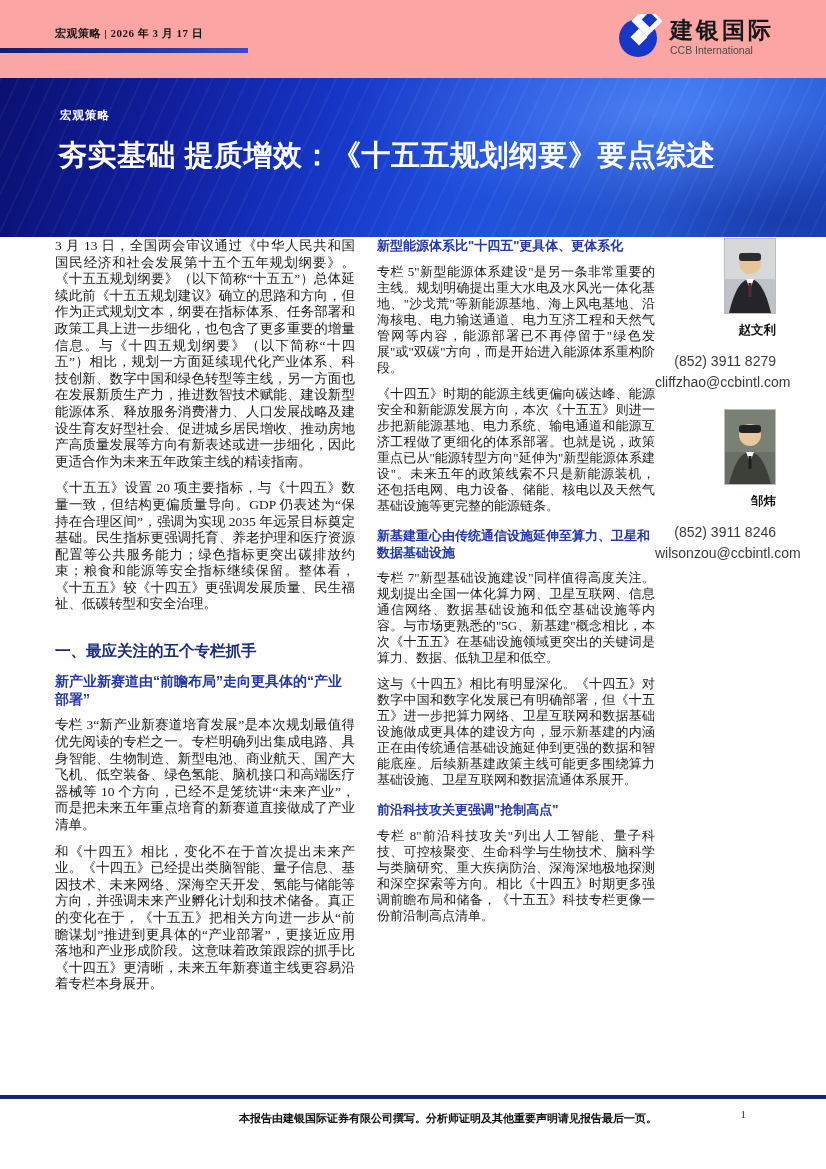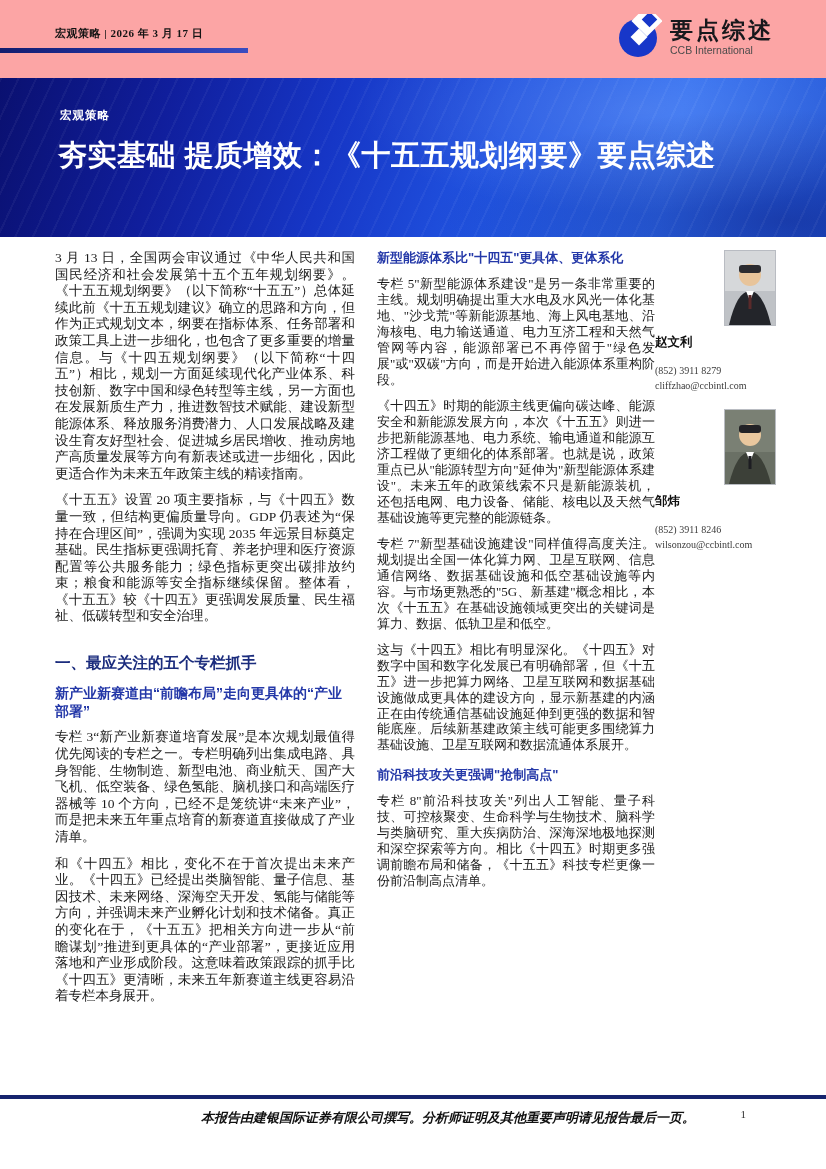--- a/index.html
+++ b/index.html
@@ -32,48 +32,48 @@
           background:repeating-linear-gradient(115deg, rgba(255,255,255,.045) 0 2px, transparent 2px 16px);
           mix-blend-mode:screen;}
   .banner-label{position:absolute;left:60px;top:30px;z-index:2;color:#ffffff;
           font-family:"Liberation Sans","DejaVu Sans",sans-serif;
           font-size:11.5px;font-weight:bold;letter-spacing:1px;}
   .banner-title{position:absolute;left:58px;top:58px;z-index:2;color:#ffffff;
           font-family:"Liberation Sans","DejaVu Sans",sans-serif;
           font-size:29px;font-weight:bold;letter-spacing:.5px;white-space:nowrap;}
 
   
-  .columns{position:absolute;top:250px;left:55px;width:721px;display:flex;}
+  .columns{position:absolute;top:238px;left:55px;width:721px;display:flex;}
   .col-left{width:300px;margin-right:22px;}
   .col-mid{width:278px;}
-  .col-side{width:121px;margin-left:auto;
-            font-family:Liberation Serif, serif;}
+  .col-side{width:121px;margin-left:auto;text-align:right;
+            font-family:Liberation Sans, sans-serif;}
 
   .body-p{font-size:13.5px;line-height:1.23;text-align:justify;margin:0 0 10px 0;}
   .col-mid .body-p{font-size:13px;}
 
   .section-title{font-family:"Liberation Sans","DejaVu Sans",sans-serif;
           color:#1b2c7d;font-size:15.5px;font-weight:bold;margin:28px 0 10px 0;}
   .sub-title{font-family:Liberation Sans, sans-serif;
           color:#2438a8;font-size:14px;font-weight:bold;line-height:1.3;margin:0 0 9px 0;}
   .mid-h{font-family:"Liberation Sans","DejaVu Sans",sans-serif;
           color:#2438a8;font-size:13px;font-weight:bold;line-height:1.3;margin:14px 0 9px 0;}
   .mid-h.first{margin-top:0;}
 
   
   .analyst{margin-bottom:16px;}
   .analyst-photo{width:50px;height:74px;margin:0 0 8px auto;display:block;border:1px solid #b9bcc2;}
   .analyst-name{font-size:12.5px;font-weight:bold;color:#101010;margin-bottom:12px;}
-  .analyst-phone,.analyst-email{font-size:10px;color:#3a3a3a;line-height:1.5;}
+  .analyst-phone,.analyst-email{font-size:14px;color:#3a3a3a;line-height:1.5;}
 
   
   .footer{position:absolute;left:0;right:0;top:1095px;}
   .footer-rule{height:4px;background:#16246e;width:100%;}
   .footer-row{position:relative;margin-top:9px;text-align:center;padding-left:70px;}
-  .footer-text{font-style:italic;font-weight:bold;font-size:13px;color:#111;}
+  .footer-text{font-weight:bold;font-size:11px;color:#111;}
   .footer-page{position:absolute;right:80px;top:0;font-size:11px;color:#333;}
 </style>
 </head>
 <body>
 
 <div class="page">
 
   <div class="header">
     <div class="header-meta">
       <span>宏观策略</span>
@@ -84,21 +84,21 @@
     <div class="logo">
       <span class="logo-icon">
         <svg viewBox="0 0 46 46" width="46" height="46">
           <circle cx="22" cy="24" r="19" fill="#1737c9"></circle>
           <rect x="20" y="-4" width="22" height="22" transform="rotate(45 31 7)" fill="#ffffff"></rect>
           <rect x="28" y="0" width="11" height="11" transform="rotate(45 33.5 5.5)" fill="#1737c9"></rect>
           <rect x="17" y="17" width="12" height="12" transform="rotate(45 23 23)" fill="#ffffff"></rect>
         </svg>
       </span>
       <span class="logo-text">
-        <span class="logo-cn">要点综述</span>
+        <span class="logo-cn">建银国际</span>
         <span class="logo-en">CCB International</span>
       </span>
     </div>
   </div>
 
   <div class="banner">
     <div class="banner-label">宏观策略</div>
     <div class="banner-title">夯实基础 提质增效：《十五五规划纲要》要点综述</div>
   </div>
 
@@ -110,20 +110,21 @@
       <div class="section-title">一、最应关注的五个专栏抓手</div>
       <div class="sub-title">新产业新赛道由“前瞻布局”走向更具体的“产业部署”</div>
       <p class="body-p">专栏 3“新产业新赛道培育发展”是本次规划最值得优先阅读的专栏之一。专栏明确列出集成电路、具身智能、生物制造、新型电池、商业航天、国产大飞机、低空装备、绿色氢能、脑机接口和高端医疗器械等 10 个方向，已经不是笼统讲“未来产业”，而是把未来五年重点培育的新赛道直接做成了产业清单。</p>
       <p class="body-p">和《十四五》相比，变化不在于首次提出未来产业。《十四五》已经提出类脑智能、量子信息、基因技术、未来网络、深海空天开发、氢能与储能等方向，并强调未来产业孵化计划和技术储备。真正的变化在于，《十五五》把相关方向进一步从“前瞻谋划”推进到更具体的“产业部署”，更接近应用落地和产业形成阶段。这意味着政策跟踪的抓手比《十四五》更清晰，未来五年新赛道主线更容易沿着专栏本身展开。</p>
     </div>
 
     <div class="col-mid">
       <div class="mid-h first">新型能源体系比"十四五"更具体、更体系化</div>
       <p class="body-p">专栏 5"新型能源体系建设"是另一条非常重要的主线。规划明确提出重大水电及水风光一体化基地、"沙戈荒"等新能源基地、海上风电基地、沿海核电、电力输送通道、电力互济工程和天然气管网等内容，能源部署已不再停留于"绿色发展"或"双碳"方向，而是开始进入能源体系重构阶段。</p>
       <p class="body-p">《十四五》时期的能源主线更偏向碳达峰、能源安全和新能源发展方向，本次《十五五》则进一步把新能源基地、电力系统、输电通道和能源互济工程做了更细化的体系部署。也就是说，政策重点已从"能源转型方向"延伸为"新型能源体系建设"。未来五年的政策线索不只是新能源装机，还包括电网、电力设备、储能、核电以及天然气基础设施等更完整的能源链条。</p>
+      <div class="mid-h">新基建重心由传统通信设施延伸至算力、卫星和数据基础设施</div>
       <p class="body-p">专栏 7"新型基础设施建设"同样值得高度关注。规划提出全国一体化算力网、卫星互联网、信息通信网络、数据基础设施和低空基础设施等内容。与市场更熟悉的"5G、新基建"概念相比，本次《十五五》在基础设施领域更突出的关键词是算力、数据、低轨卫星和低空。</p>
       <p class="body-p">这与《十四五》相比有明显深化。《十四五》对数字中国和数字化发展已有明确部署，但《十五五》进一步把算力网络、卫星互联网和数据基础设施做成更具体的建设方向，显示新基建的内涵正在由传统通信基础设施延伸到更强的数据和智能底座。后续新基建政策主线可能更多围绕算力基础设施、卫星互联网和数据流通体系展开。</p>
       <div class="mid-h">前沿科技攻关更强调"抢制高点"</div>
       <p class="body-p">专栏 8"前沿科技攻关"列出人工智能、量子科技、可控核聚变、生命科学与生物技术、脑科学与类脑研究、重大疾病防治、深海深地极地探测和深空探索等方向。相比《十四五》时期更多强调前瞻布局和储备，《十五五》科技专栏更像一份前沿制高点清单。</p>
     </div>
 
     <div class="col-side">
 
       <div class="analyst">
         <span class="analyst-photo">

